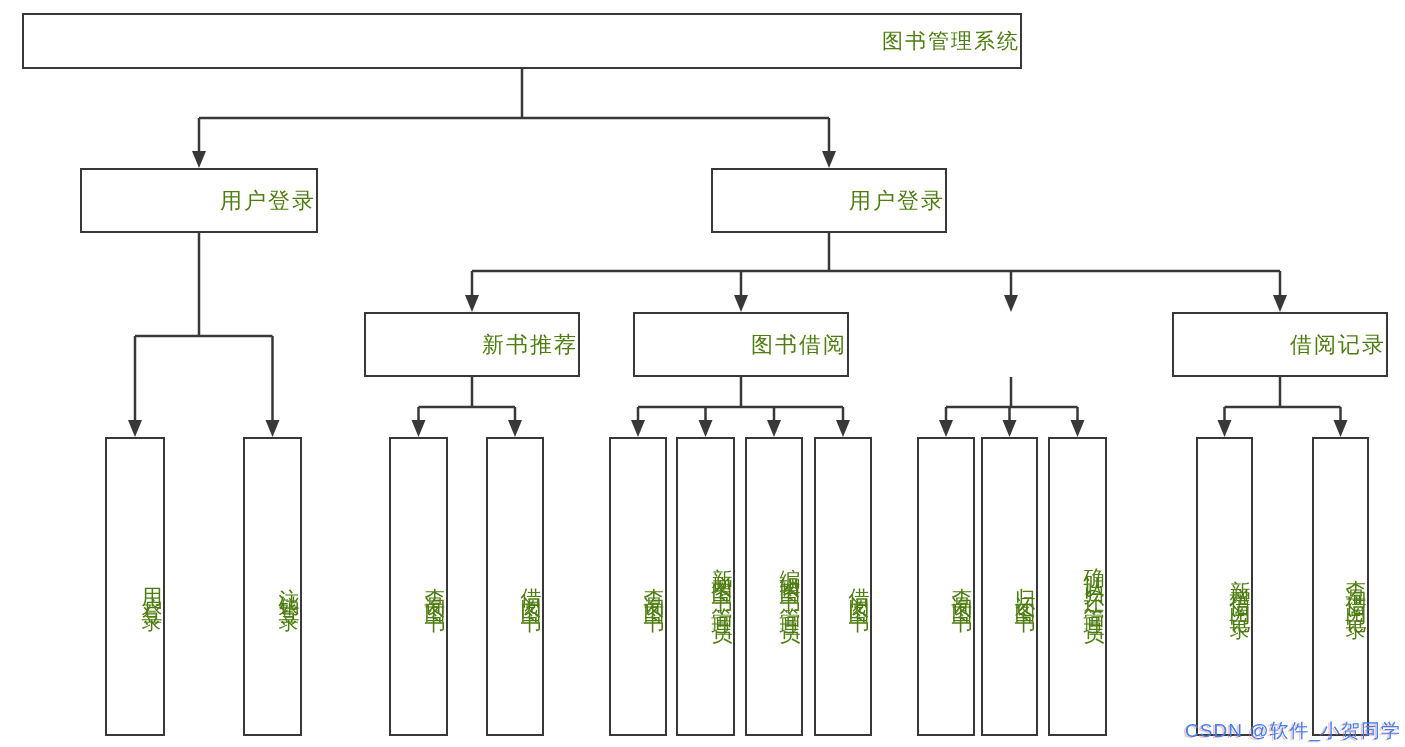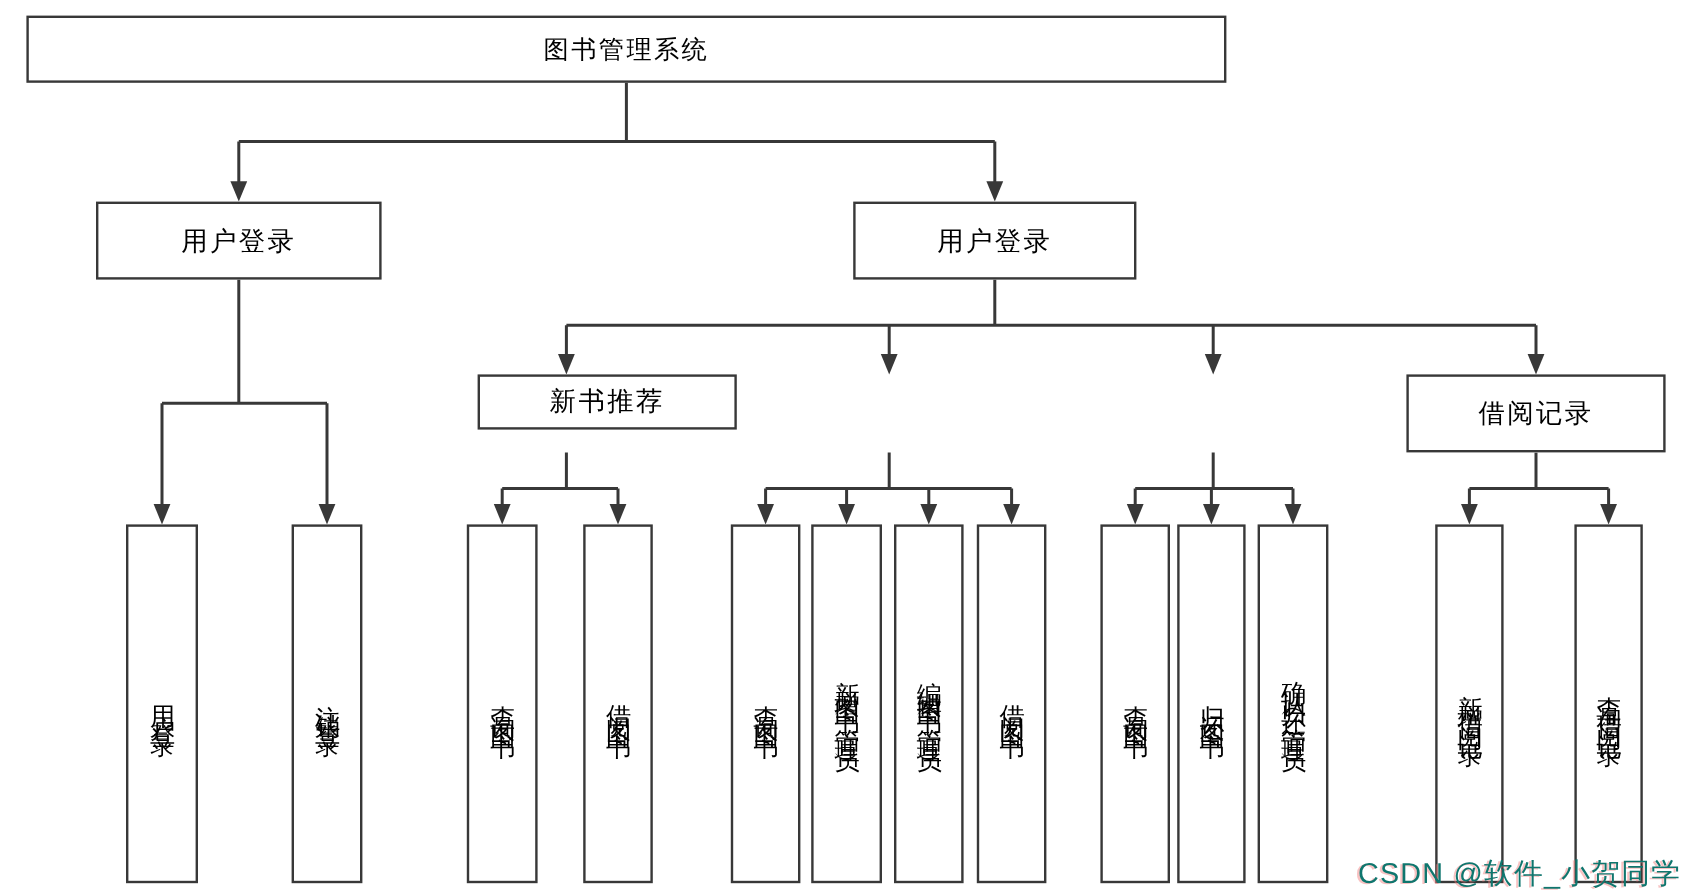--- a/index.html
+++ b/index.html
@@ -21,22 +21,22 @@
     width: 1405px; height: 747px;
     z-index: 1;
   }
   .node {
     position: absolute;
     box-sizing: border-box;
     background: #ffffff;
     border: 2.5px solid #383838;
     display: flex;
     align-items: center;
-    justify-content: center;
-    color: #000000;
+    justify-content: flex-end;
+    color: #4d7c0f;
     z-index: 2;
   }
   .node.h-label {
     font-size: 22px;
     letter-spacing: 2px;
     white-space: nowrap;
   }
   .node.root-label {
     font-size: 21px;
     letter-spacing: 2px;
@@ -50,23 +50,23 @@
     text-orientation: mixed;
     font-size: 21px;
     letter-spacing: 8px;
     line-height: 1;
     white-space: nowrap;
   }
   .watermark {
     position: absolute;
     right: 4px;
     bottom: 3px;
-    font-size: 24px;
+    font-size: 19px;
     letter-spacing: 1px;
-    color: #0f766e;
+    color: #3b82f6;
     text-shadow: -2px 1px 0 rgba(240, 120, 120, 0.45);
     z-index: 3;
     white-space: nowrap;
   }
 </style>
 </head>
 <body>
 
 <div class="stage">
 
@@ -137,22 +137,25 @@
     <span>图书管理系统</span>
   </div>
 
   <div class="node h-label" style="left:80px; top:168px; width:238px; height:65px;">
     <span>用户登录</span>
   </div>
   <div class="node h-label" style="left:711px; top:168px; width:236px; height:65px;">
     <span>用户登录</span>
   </div>
 
-  <div class="node h-label" style="left:364px; top:312px; width:216px; height:46px;margin-left:34px;">
+  <div class="node h-label" style="left:364px; top:312px; width:216px; height:65px;">
     <span>新书推荐</span>
+  </div>
+  <div class="node h-label" style="left:633px; top:312px; width:216px; height:65px;">
+    <span>图书借阅</span>
   </div>
   <div class="node h-label" style="left:1172px; top:312px; width:216px; height:65px;">
     <span>借阅记录</span>
   </div>
 
   <div class="node leaf" style="left:105px; width:60px;">
     <span class="vtext">用户登录</span>
   </div>
   <div class="node leaf" style="left:243px; width:59px;">
     <span class="vtext">注销登录</span>

